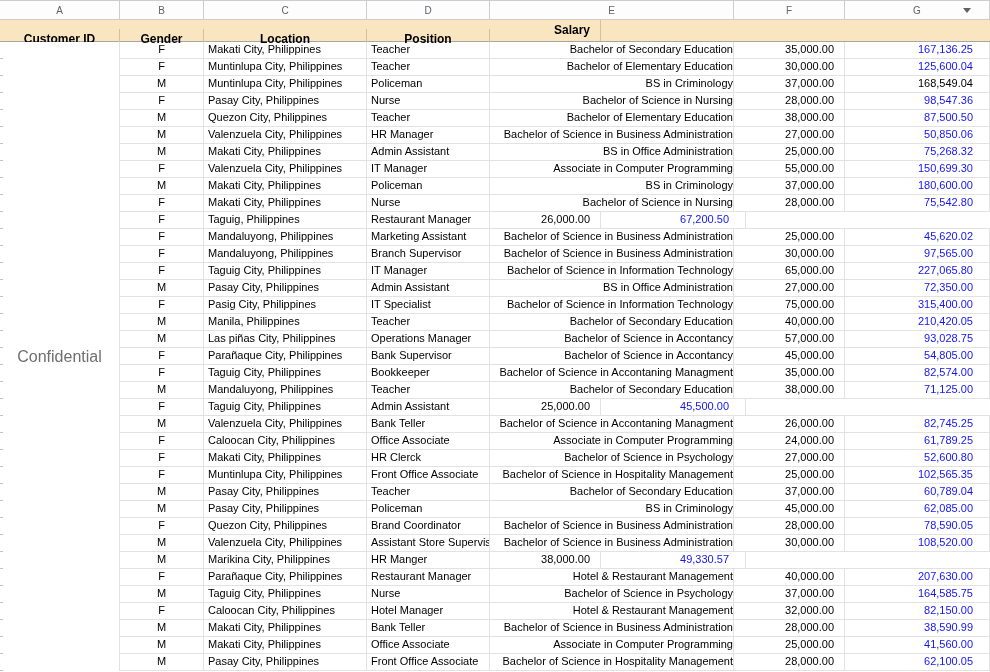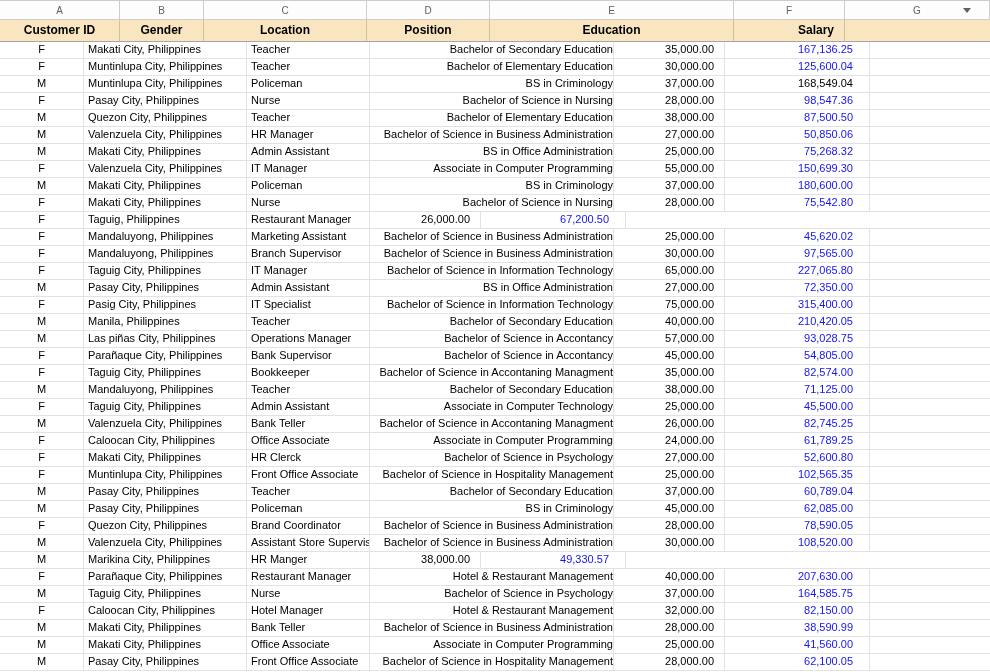--- a/index.html
+++ b/index.html
@@ -35,21 +35,21 @@
   
   .hdr{
     display:flex;height:22px;background:var(--header-bg);
     border-bottom:1px solid var(--frozen-divider);
     font-weight:bold;font-size:12px;line-height:21px;
   }
   .hc{
     height:100%;border-right:1px solid var(--header-sep);
     white-space:nowrap;overflow:hidden;
   }
-  .hc.center{text-align:center;}
+  .hc.center{text-align:center;margin-top:9px;}
   .hc.right{text-align:right;padding-right:10px;}
 
   
   .data{position:relative;display:flex;height:629px;}
   .colA{
     position:relative;width:120px;background:#fff;
     border-right:1px solid var(--grid-line);
   }
   .ticks{
     position:absolute;left:0;top:0;width:3px;height:629px;
@@ -90,25 +90,28 @@
       <span>G</span>
       <span class="dd"></span>
     </div>
   </div>
 
   <div class="hdr">
     <div class="hc w-a center">Customer ID</div>
     <div class="hc w-b center">Gender</div>
     <div class="hc w-c center">Location</div>
     <div class="hc w-d center">Position</div>
-    <div class="hc w-e center">Education</div>
     <div class="hc w-f right">Salary</div>
   </div>
 
   <div class="data">
+    <div class="colA">
+      <div class="ticks"></div>
+      <div class="watermark">Confidential</div>
+    </div>
     <div class="grid" id="rows">
         <div class="row">
           <div class="cell c-gender">F</div>
           <div class="cell c-loc">Makati City, Philippines</div>
           <div class="cell c-pos">Teacher</div>
           <div class="cell c-edu">Bachelor of Secondary Education</div>
           <div class="cell c-sal">35,000.00</div>
           <div class="cell c-mort">167,136.25</div>
         </div>
         <div class="row">
@@ -267,21 +270,20 @@
           <div class="cell c-loc">Mandaluyong, Philippines</div>
           <div class="cell c-pos">Teacher</div>
           <div class="cell c-edu">Bachelor of Secondary Education</div>
           <div class="cell c-sal">38,000.00</div>
           <div class="cell c-mort">71,125.00</div>
         </div>
         <div class="row">
           <div class="cell c-gender">F</div>
           <div class="cell c-loc">Taguig City, Philippines</div>
           <div class="cell c-pos">Admin Assistant</div>
-          <div class="cell c-edu">Associate in Computer Technology</div>
           <div class="cell c-sal">25,000.00</div>
           <div class="cell c-mort">45,500.00</div>
         </div>
         <div class="row">
           <div class="cell c-gender">M</div>
           <div class="cell c-loc">Valenzuela City, Philippines</div>
           <div class="cell c-pos">Bank Teller</div>
           <div class="cell c-edu">Bachelor of Science in Accontaning Managment</div>
           <div class="cell c-sal">26,000.00</div>
           <div class="cell c-mort">82,745.25</div>

